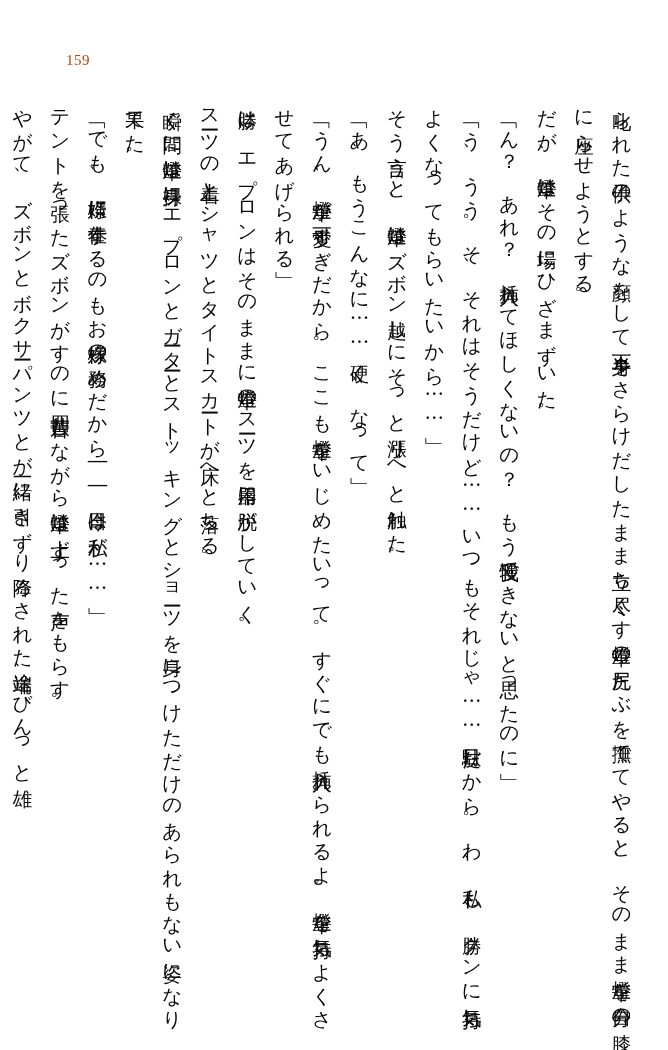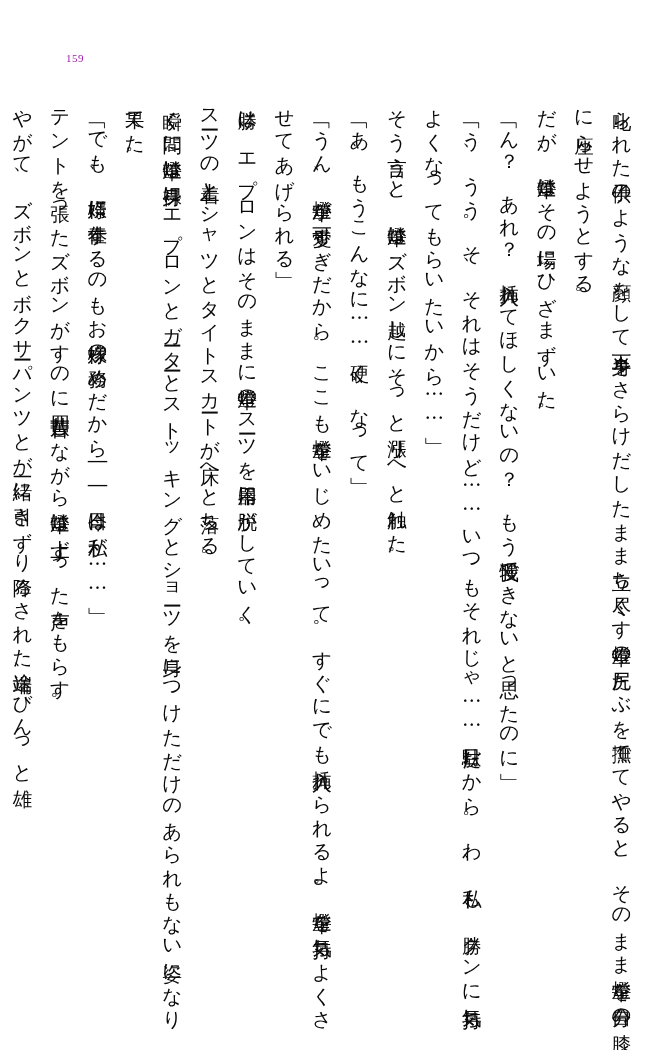--- a/index.html
+++ b/index.html
@@ -18,24 +18,24 @@
     position: relative;
     width: 668px;
     height: 1050px;
     box-sizing: border-box;
     background: #ffffff;
   }
   .page-number {
     position: absolute;
     top: 52px;
     left: 66px;
-    font-size: 11px;
+    font-size: 15px;
     letter-spacing: 0.5px;
     font-family: "Liberation Serif", "DejaVu Serif", serif;
-    color: #a21caf;
+    color: #c2410c;
   }
   .text-body {
     position: absolute;
     top: 96px;
     left: 36px;
     right: 28px;
     bottom: 30px;
     writing-mode: vertical-rl;
     text-orientation: upright;
     font-size: 19.5px;

